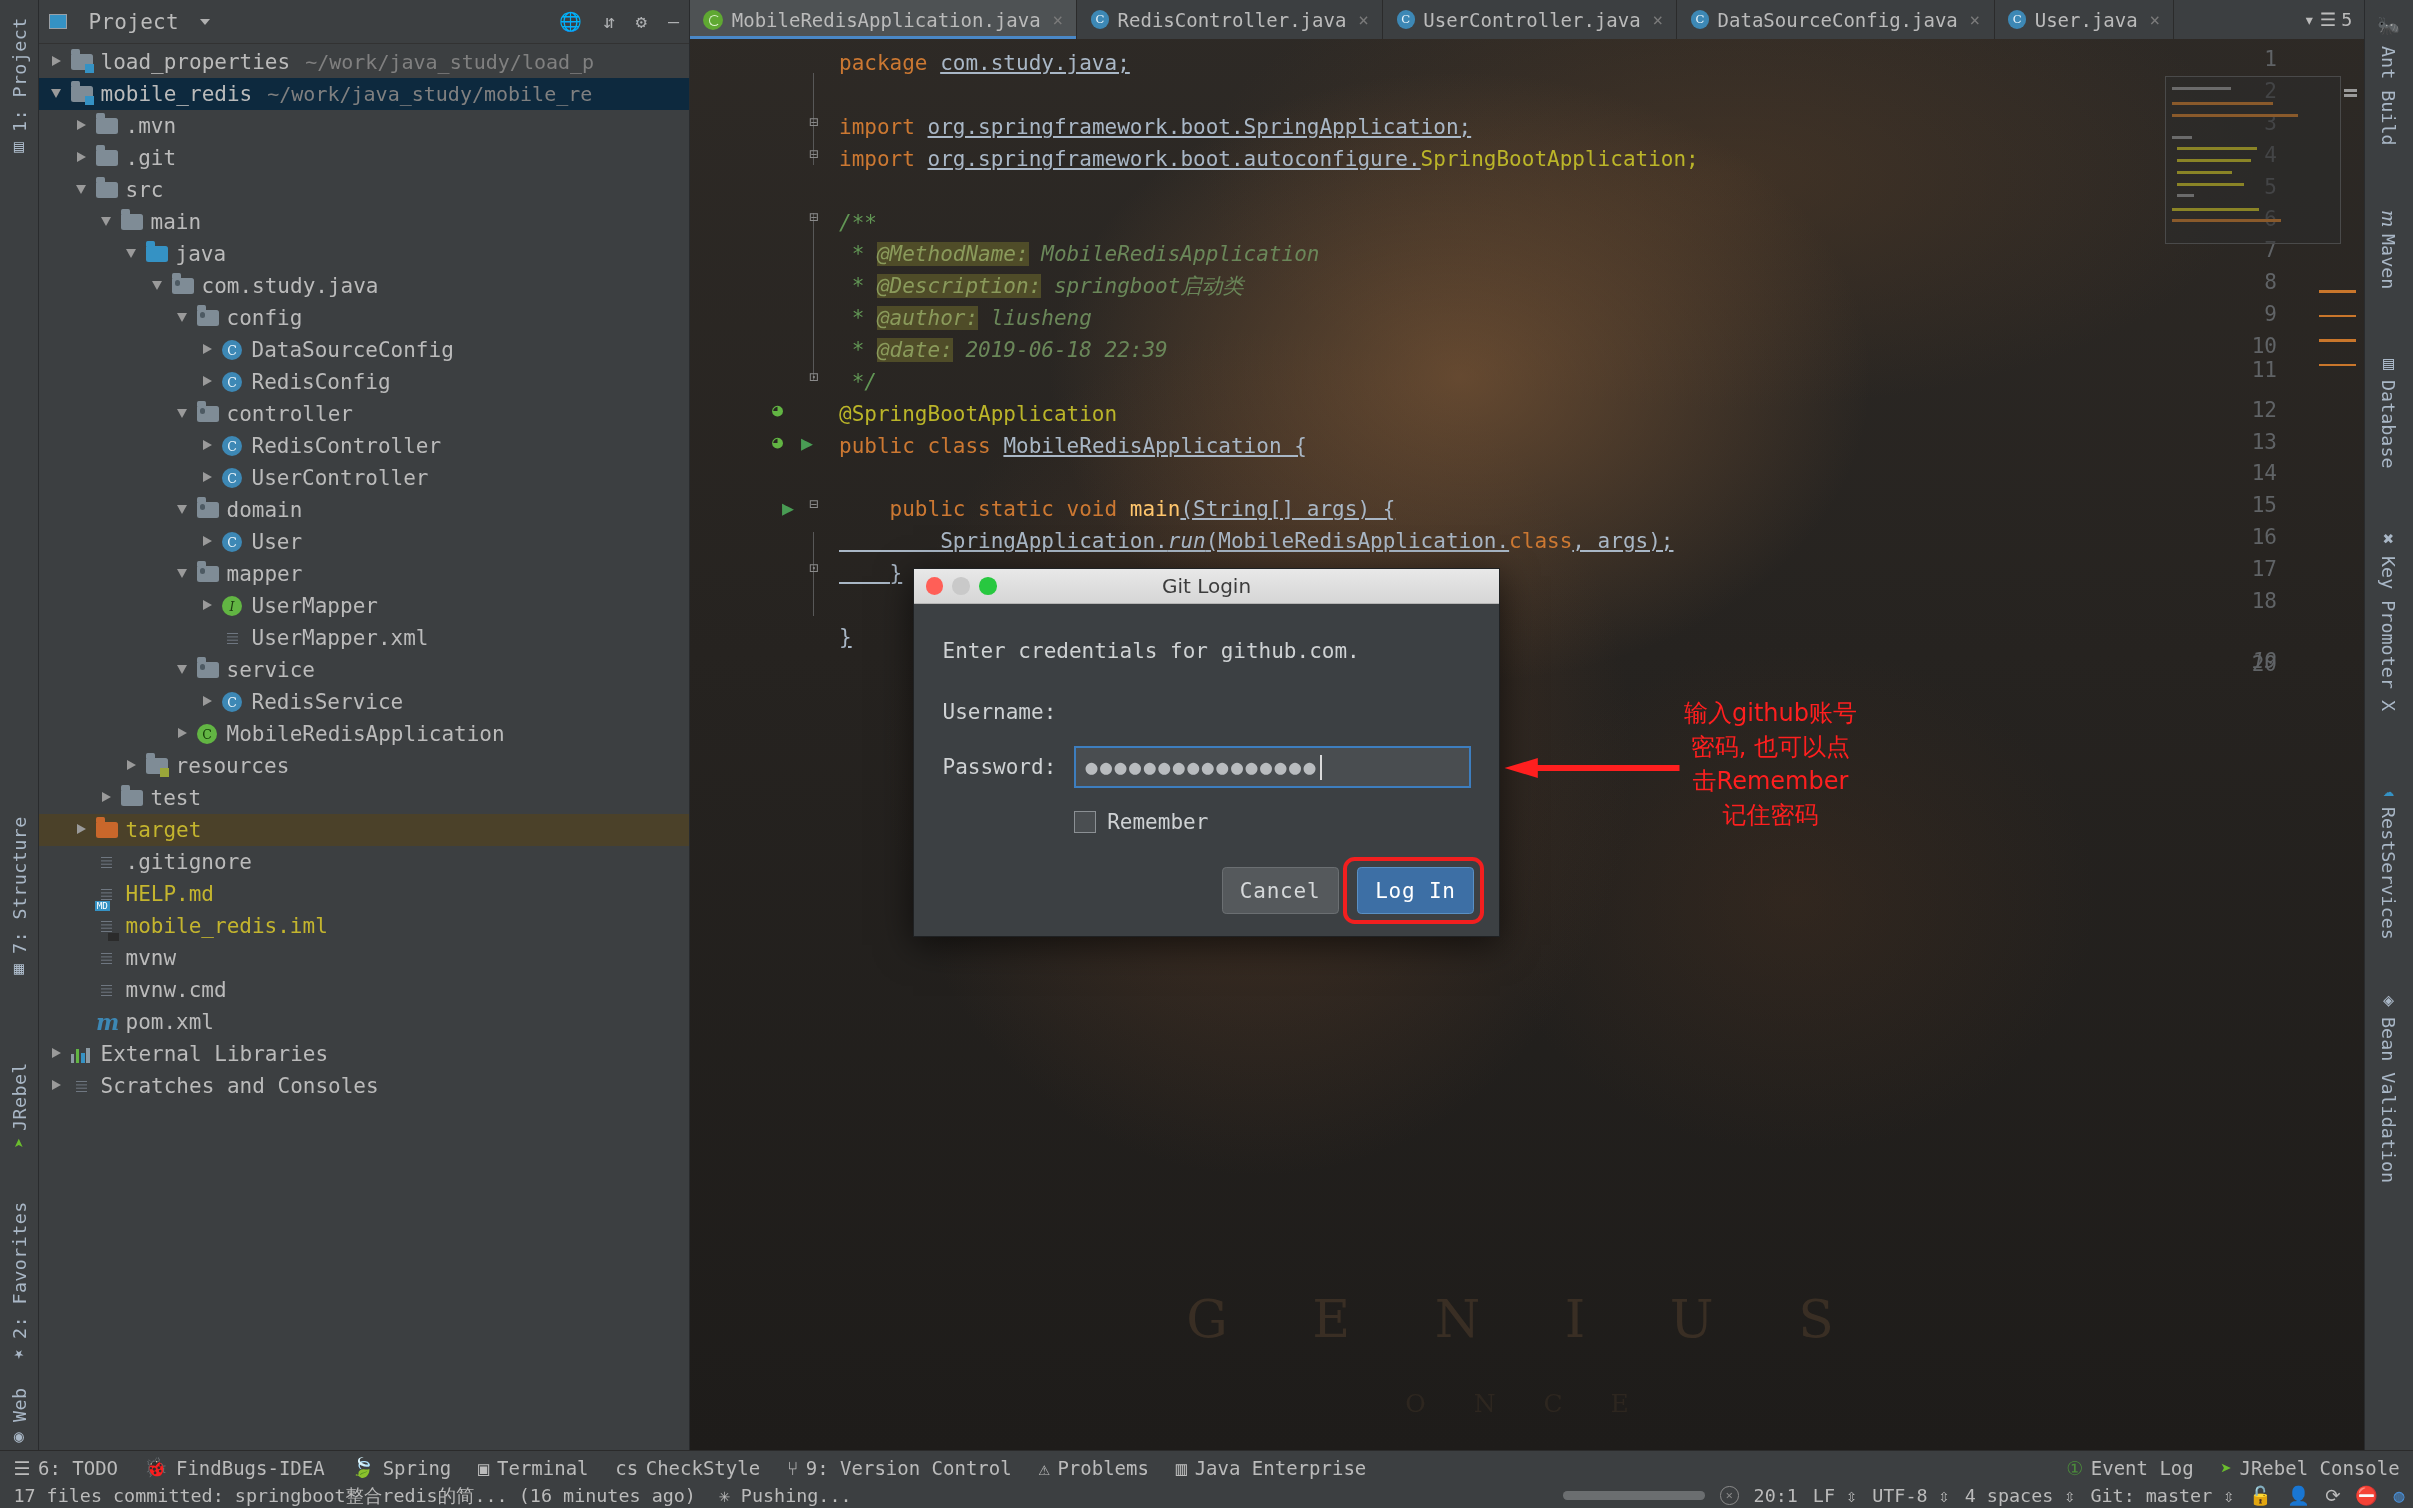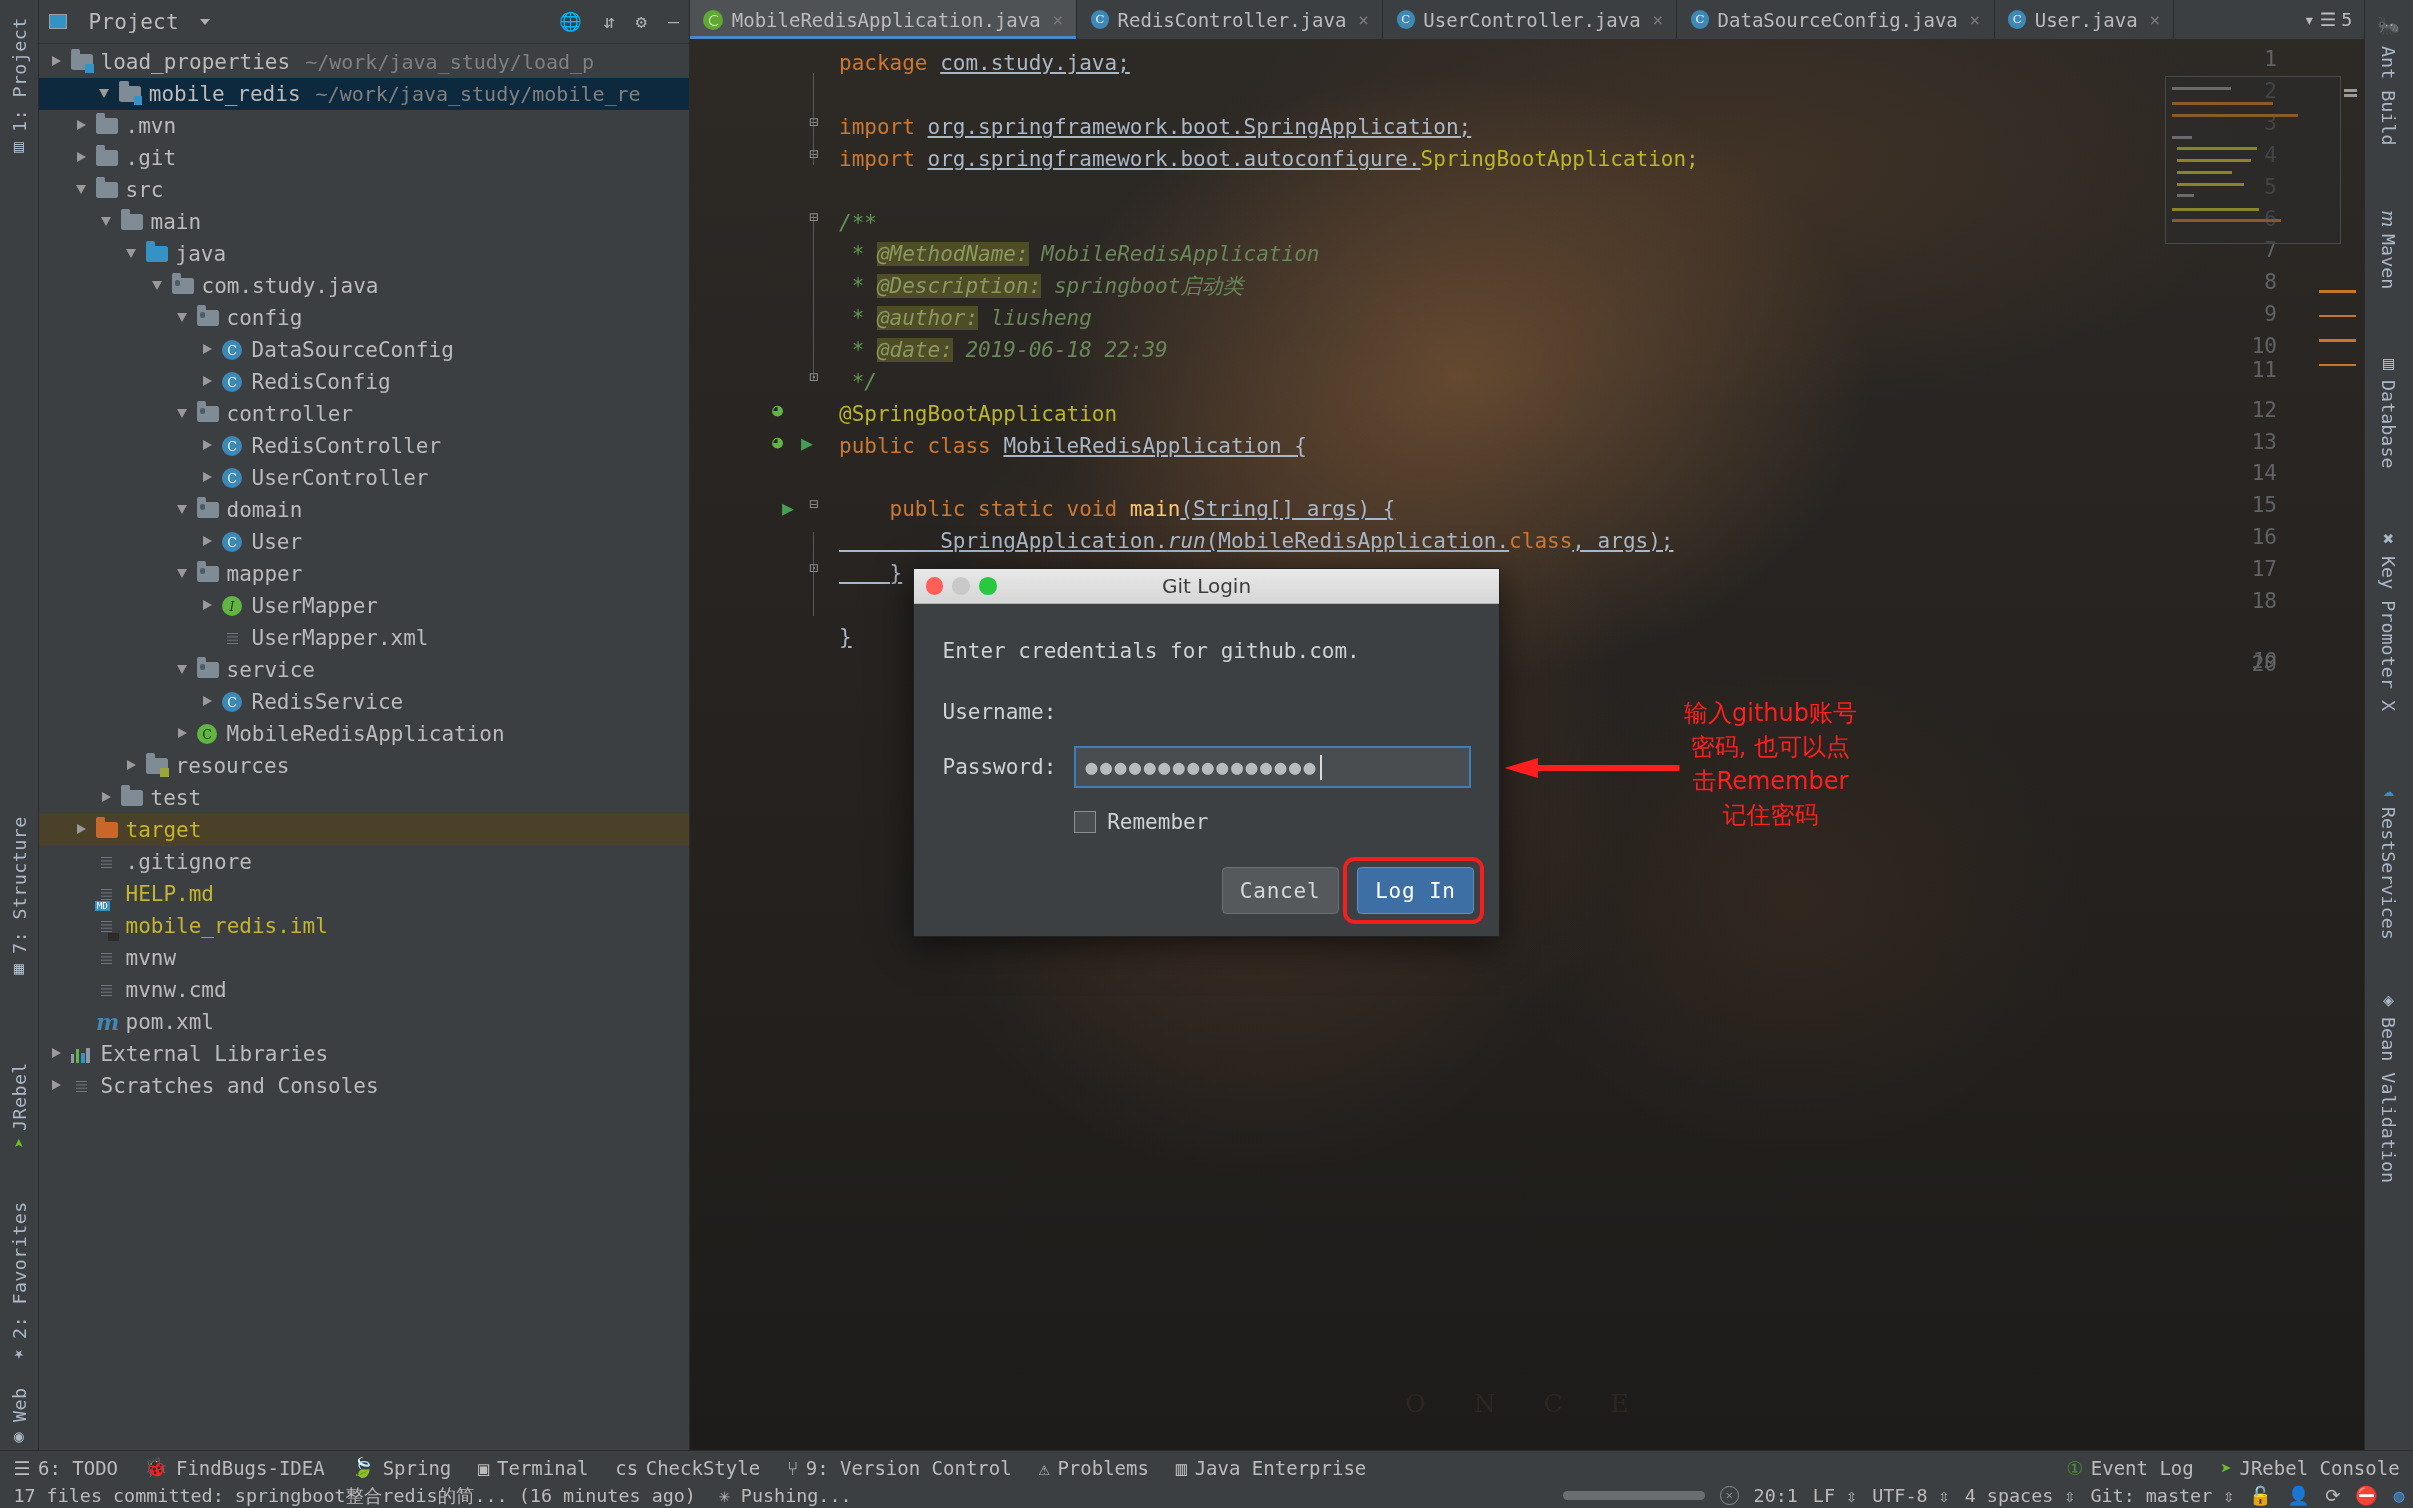--- a/index.html
+++ b/index.html
@@ -43,21 +43,21 @@
     display: inline-block;
   }
   .caret-d { width:0;height:0;border-left:5.9px solid transparent;border-right:5.9px solid transparent;border-top:6.7px solid #b0b0b0; }
 
   .tree { position: relative; height: 1406px; background: #3c3f41; padding-top: 1.7px; overflow: hidden; }
   .trow {
     position: relative; display: flex; align-items: center; height: 32px;
     font-size: 21px; color: #bbbbbb; white-space: nowrap;
     font-family: "DejaVu Sans Mono", monospace;
   }
-  .trow.sel { background: #0d293e; justify-content: center; }
+  .trow.sel { background: #0d293e; }
   .trow.hl { background: #4b4129; }
   .arrow {
     width: 17px; height: 17px; flex: none; margin-right: 5px;
     display: inline-block; position: relative;
   }
   .arrow.r::after {
     content:''; position:absolute; left:3.4px; top:2.5px;
     border-left: 9.2px solid #9a9a9a; border-top:5.9px solid transparent; border-bottom:5.9px solid transparent;
   }
   .arrow.d::after {
@@ -490,20 +490,21 @@
           <span style="width:10px;flex:none;"></span>
           <span class="arrow r"></span>
           <span class="ficon"><span class="filedoc" style="background:#8c9aa3;"></span></span>
           <span class="tname">Scratches and Consoles</span>
         </div>
       </div>
   </div>
 
   <div class="editor">
     <div class="bg-art"></div>
+    <div class="bg-text">G E N I U S</div>
     <div class="bg-text2">O N C E</div>
 
     <div class="tabbar" id="tabbar">
         <div class="tab active">
           <span class="tab-spring"></span>
           <span>MobileRedisApplication.java</span>
           <span class="x">×</span>
         </div>
         <div class="tab">
           <span class="tab-ci">C</span>

